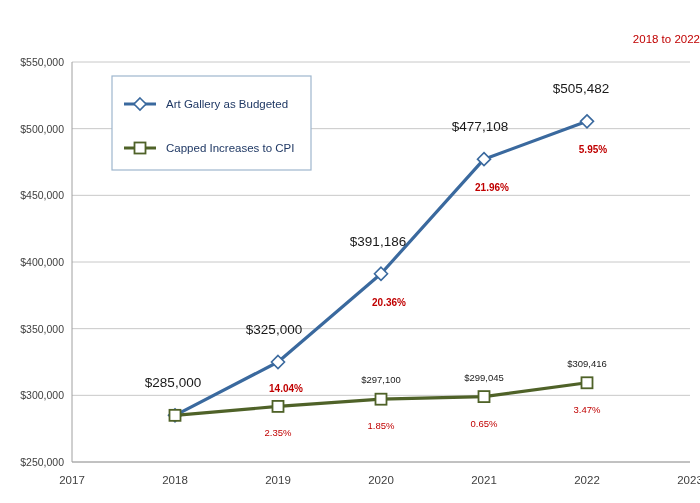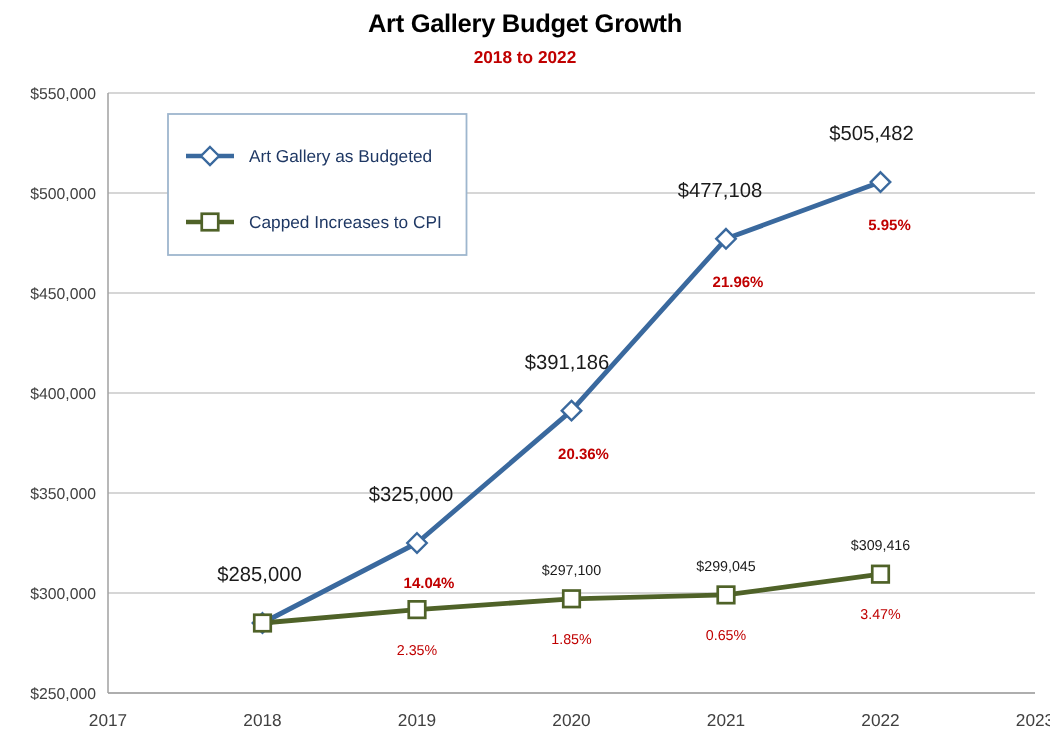--- a/index.html
+++ b/index.html
@@ -28,23 +28,23 @@
     font-size: 17px;
     font-weight: bold;
     letter-spacing: -0.2px;
     color: #000000;
   }
   #chart-subtitle {
     position: absolute;
     top: 33px;
     left: 0;
     width: 700px;
-    text-align: center;
+    text-align: right;
     font-size: 11.5px;
-    font-weight: bold;
+    font-weight: normal;
     color: #C00000;
   }
   svg#plot {
     position: absolute;
     top: 0;
     left: 0;
   }
   .ytick-label {
     font-family: "Liberation Sans", sans-serif;
     font-size: 10.5px;
@@ -80,21 +80,20 @@
     font-family: "Liberation Sans", sans-serif;
     font-size: 11.5px;
     fill: #1f3864;
   }
 </style>
 </head>
 <body>
 
 <div id="chart-root">
 
-  <div id="chart-title">Art Gallery Budget Growth</div>
   <div id="chart-subtitle">2018 to 2022</div>
 
   <svg id="plot" width="700" height="503">
     <g id="gridlines-group">
         <line x1="72" y1="462" x2="690" y2="462" stroke="#C8C8C8" stroke-width="1"></line>
         <line x1="72" y1="395.33333333333337" x2="690" y2="395.33333333333337" stroke="#C8C8C8" stroke-width="1"></line>
         <line x1="72" y1="328.6666666666667" x2="690" y2="328.6666666666667" stroke="#C8C8C8" stroke-width="1"></line>
         <line x1="72" y1="262" x2="690" y2="262" stroke="#C8C8C8" stroke-width="1"></line>
         <line x1="72" y1="195.33333333333337" x2="690" y2="195.33333333333337" stroke="#C8C8C8" stroke-width="1"></line>
         <line x1="72" y1="128.66666666666663" x2="690" y2="128.66666666666663" stroke="#C8C8C8" stroke-width="1"></line>

